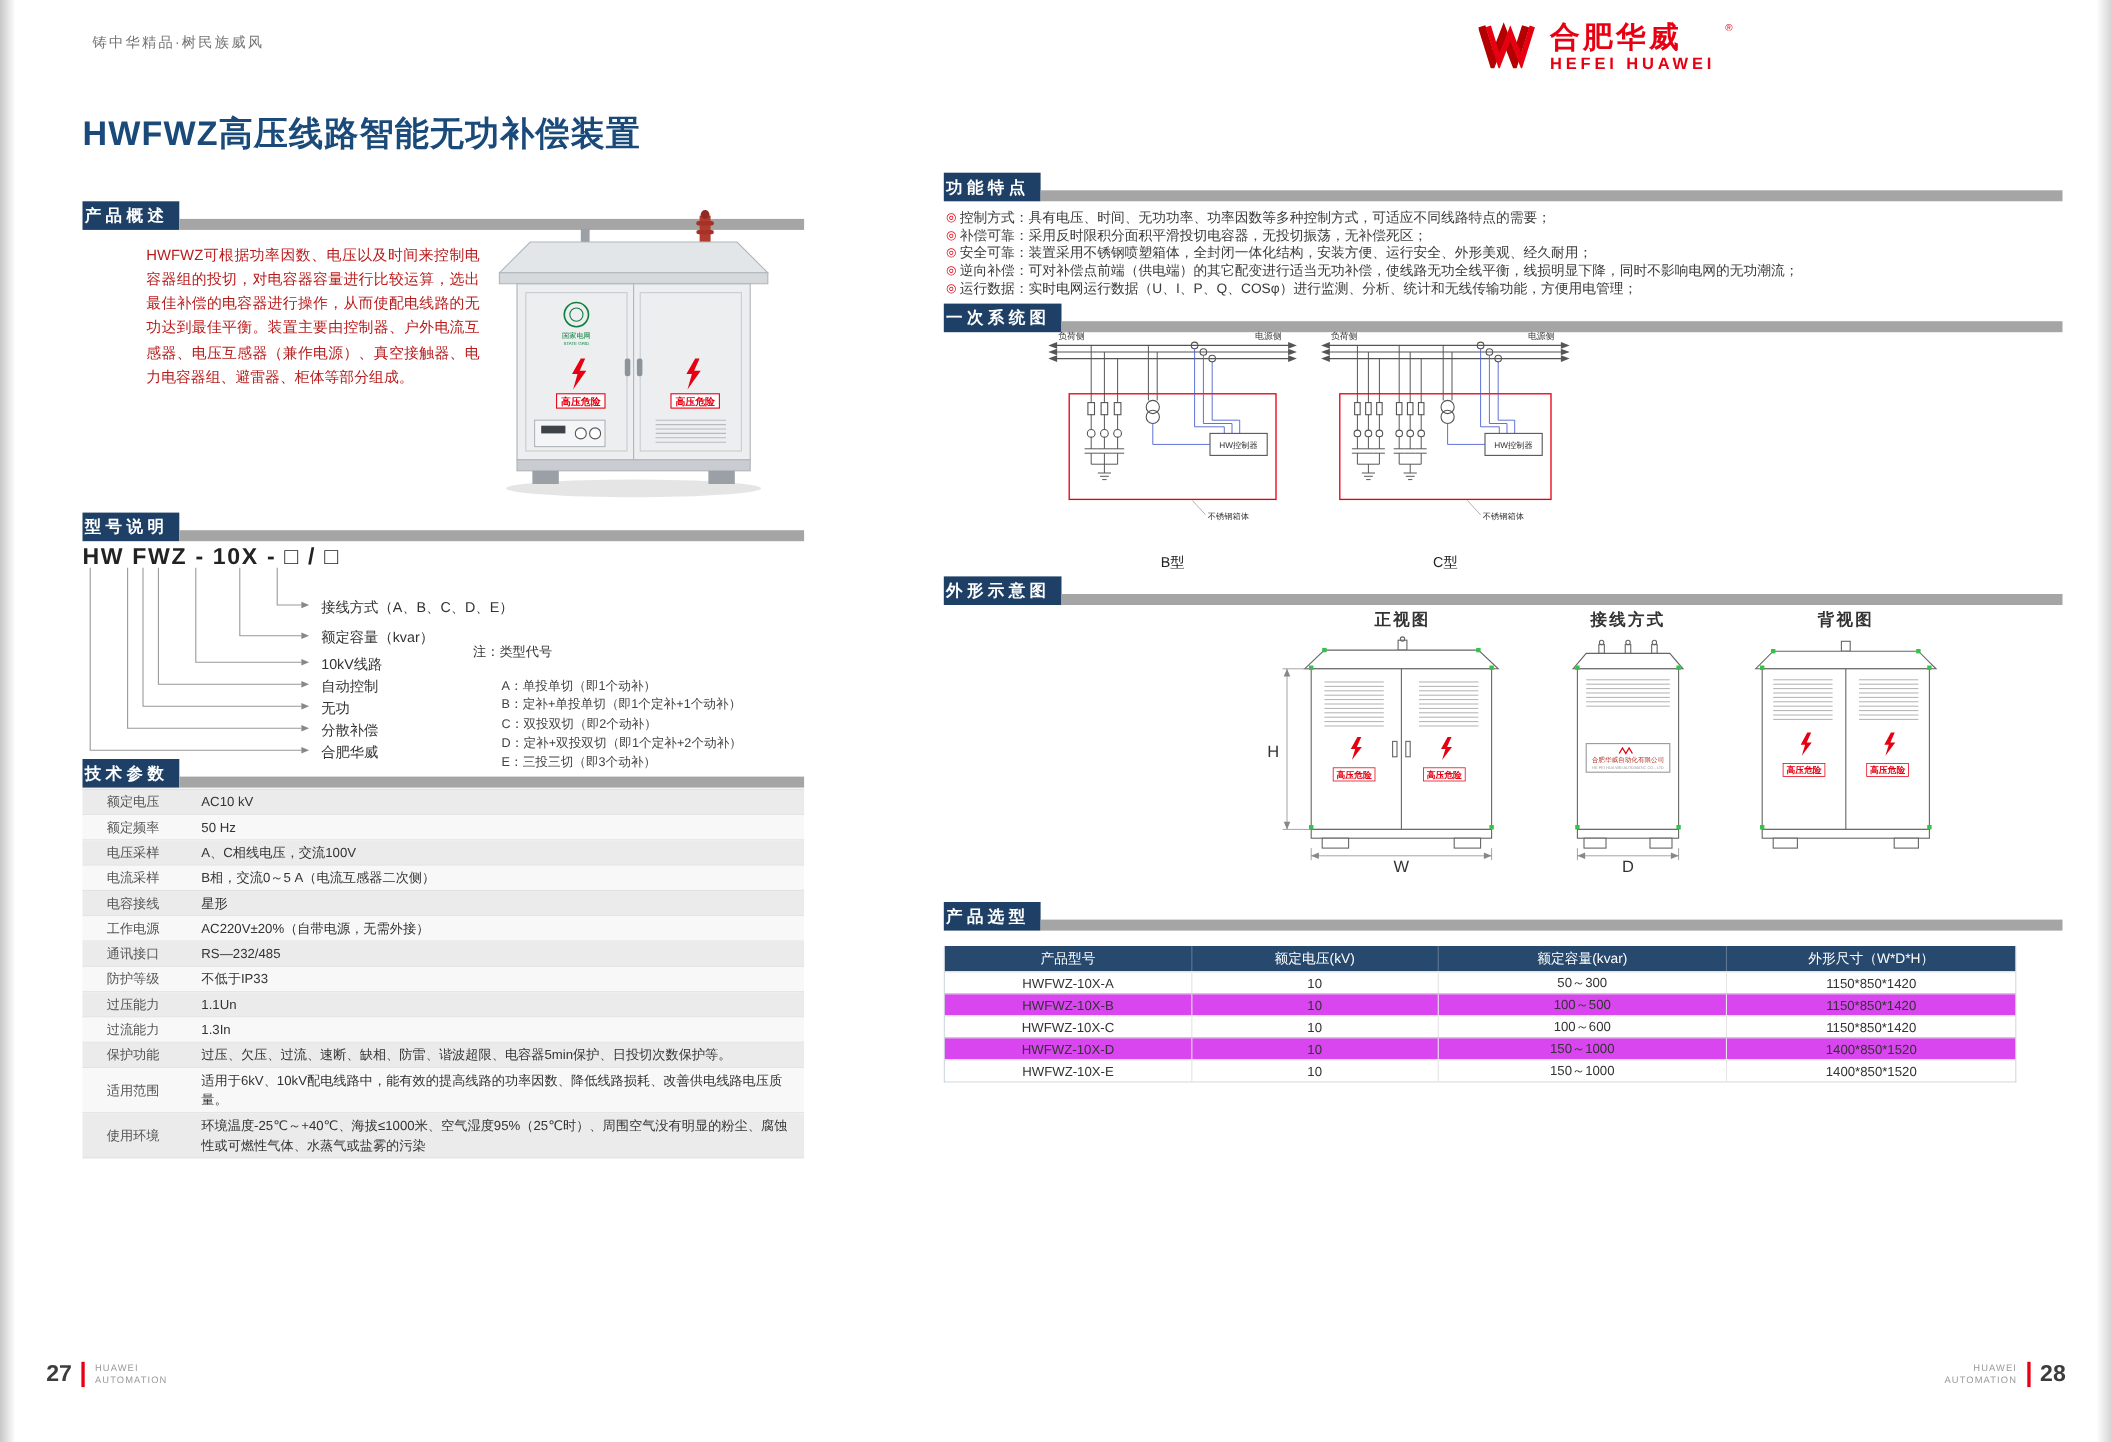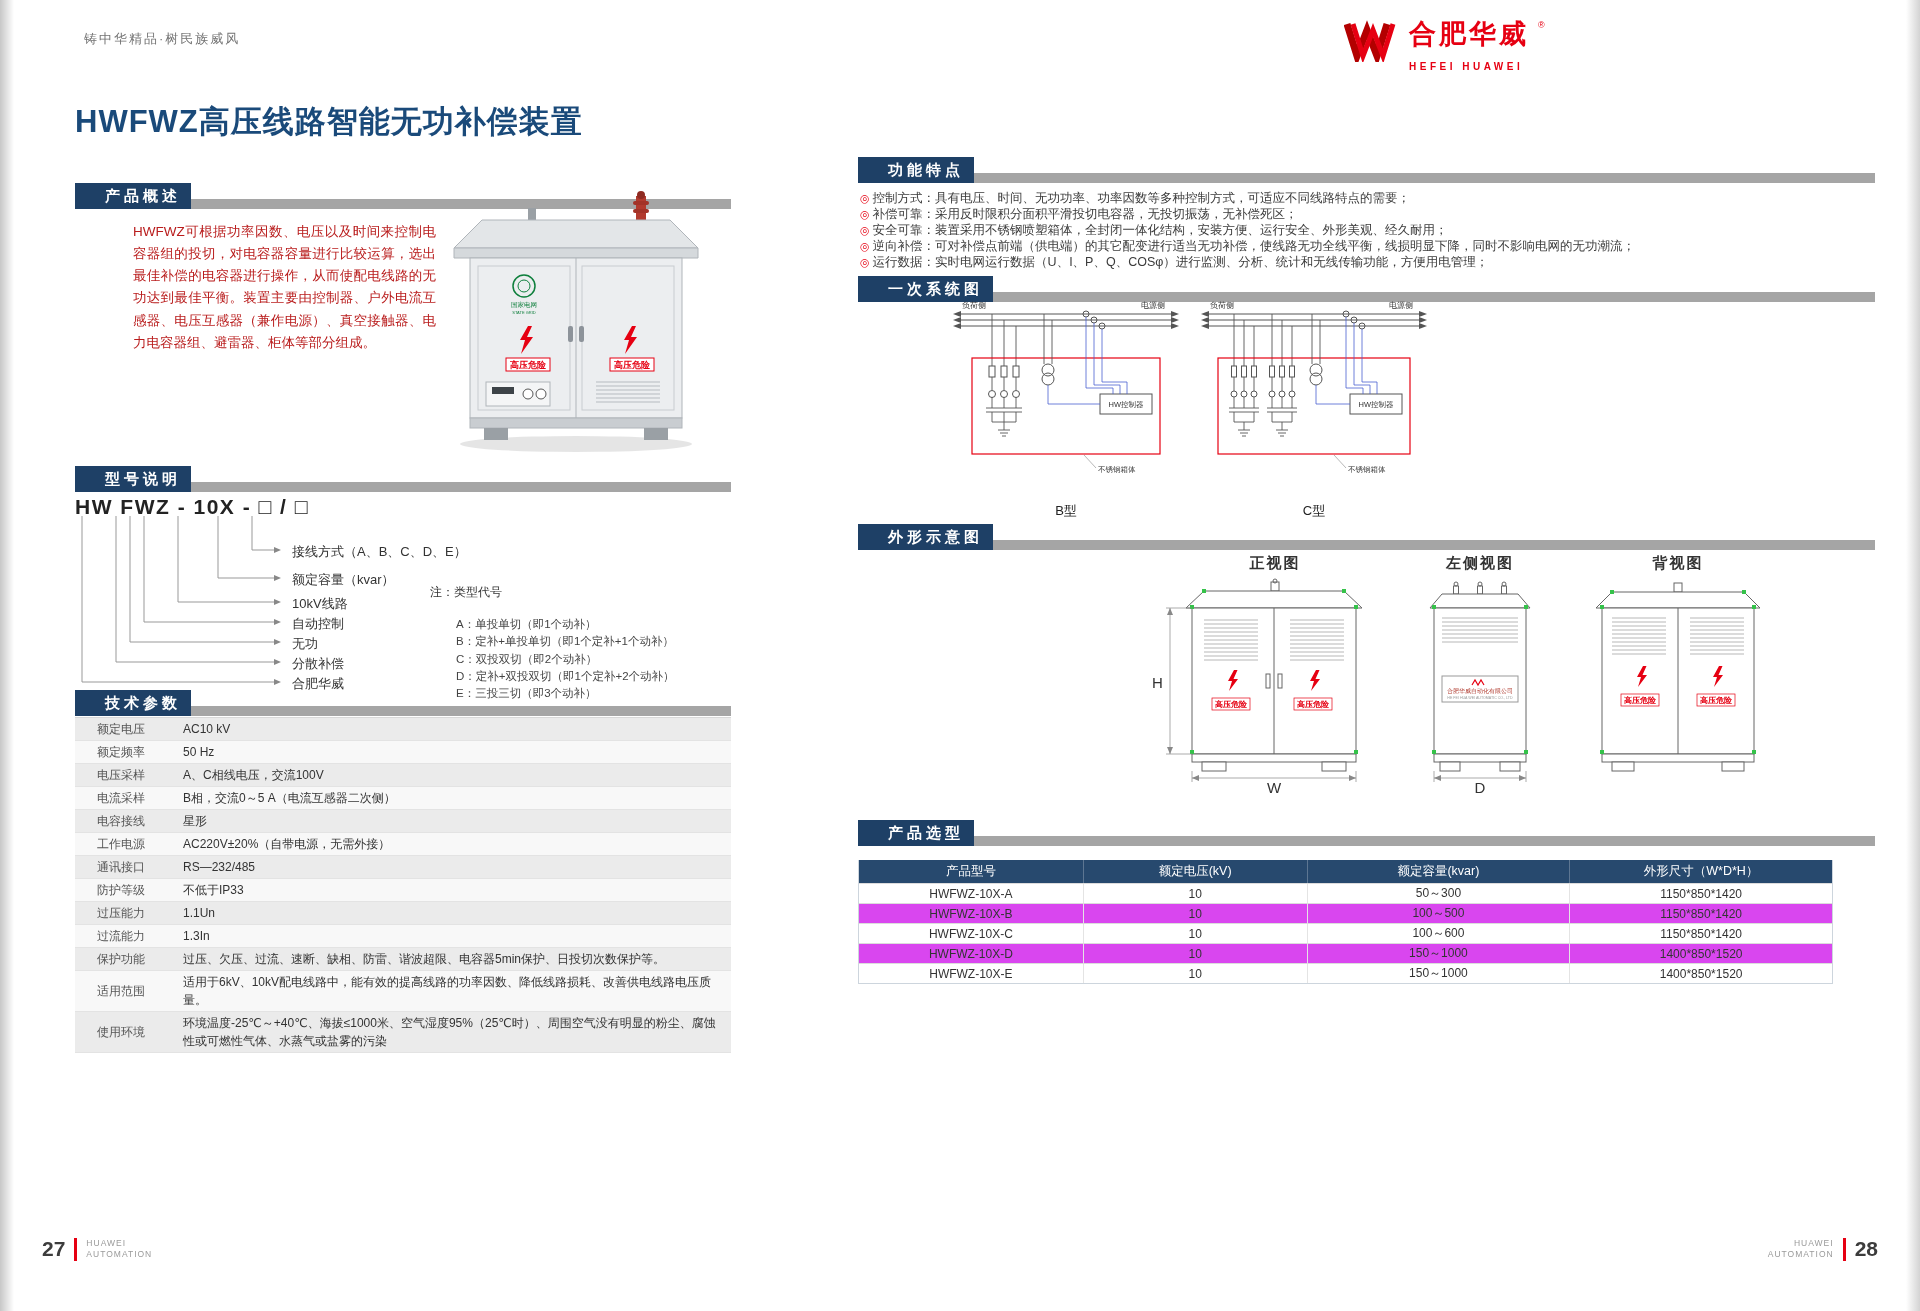--- a/index.html
+++ b/index.html
@@ -4,25 +4,25 @@
 <style>
   *{margin:0;padding:0;box-sizing:border-box}
   html,body{width:1920px;height:1311px}
   body{position:relative;background:#ffffff;font-family:"Liberation Sans","DejaVu Sans",sans-serif;overflow:hidden}
   .abs{position:absolute}
   .edge-l{position:absolute;left:0;top:0;bottom:0;width:14px;background:linear-gradient(90deg,#c7c7c7,rgba(255,255,255,0))}
   .edge-r{position:absolute;right:0;top:0;bottom:0;width:14px;background:linear-gradient(270deg,#d3d3d3,rgba(255,255,255,0))}
   .slogan{left:84px;top:30px;font-size:13px;color:#737373;letter-spacing:2px}
   .logo{left:1344px;top:20px;display:flex;align-items:flex-start;gap:9px}
   .logo-text .cn{font-family:"Liberation Serif","DejaVu Serif",serif;font-size:27px;font-weight:bold;color:#e60012;letter-spacing:3px;line-height:1.05}
-  .logo-text .en{font-size:10px;color:#e60012;letter-spacing:3.5px;font-weight:bold;margin-top:13px}
+  .logo-text .en{font-size:15px;color:#e60012;letter-spacing:3.5px;font-weight:bold;margin-top:2px}
   .reg{font-size:9px;color:#e60012}
   .page-title{left:75px;top:101px;font-size:31px;font-weight:bold;color:#1a4a7a;letter-spacing:1px}
   .sec-head{position:absolute;display:flex;height:26px}
-  .shbox{background:#1e4066;color:#fff;font-size:15px;font-weight:bold;letter-spacing:4px;padding:0 10px 0 30px;display:flex;align-items:center;white-space:nowrap}
+  .shbox{background:#1e4066;color:#fff;font-size:15px;font-weight:bold;letter-spacing:4px;padding:0 10px 0 2px;display:flex;align-items:center;white-space:nowrap}
   .shtail{flex:1;align-self:flex-end;height:10px;background:#a5a5a5}
   .overview-text{left:133px;top:221px;width:303px;font-size:13.5px;line-height:1.64;color:#b91c1c;text-align:justify}
   .mcode{left:75px;top:495px;font-size:21px;font-weight:bold;color:#222;letter-spacing:1.5px}
   .mbranch{position:absolute;left:292px;font-size:13px;color:#333;white-space:nowrap}
   .model-note{left:430px;top:584px;font-size:12px;color:#333}
   .mnote-title{margin-bottom:15px}
   .mnote-item{font-size:11.5px;color:#444;line-height:1.5;padding-left:26px;white-space:nowrap}
   .tech-table{left:75px;top:717px;width:656px;border-top:1px solid #d8d8d8}
   .trow{display:flex;border-bottom:1px solid #e3e3e3;align-items:center;min-height:20px}
   .trow:nth-child(odd){background:#ebebeb}
@@ -458,21 +458,21 @@
 
 <div class="type-label" style="left:948px;top:502px;width:236px">B型</div>
 <div class="type-label" style="left:1196px;top:502px;width:236px">C型</div>
 
 <div class="sec-head" style="left:858px;top:524px;width:1017px">
   <div class="shbox">外形示意图</div>
   <div class="shtail"></div>
 </div>
 
 <div class="view-title" style="left:1180px;top:554px;width:190px">正视图</div>
-<div class="view-title" style="left:1400px;top:554px;width:160px">左侧视图</div>
+<div class="view-title" style="left:1400px;top:554px;width:160px">接线方式</div>
 <div class="view-title" style="left:1588px;top:554px;width:180px">背视图</div>
 
 <svg class="abs" style="left:1150px;top:578px" width="220" height="216" viewBox="0 0 220 216">
   <rect x="121" y="4" width="8" height="9" fill="#fff" stroke="#666"></rect>
   <circle cx="125" cy="3" r="2" fill="none" stroke="#666"></circle>
   <polygon points="36,30 54,13 194,13 212,30" fill="#fff" stroke="#666"></polygon>
   <rect x="42" y="30" width="164" height="146" fill="#fff" stroke="#666"></rect>
   <line x1="124" y1="30" x2="124" y2="176" stroke="#666"></line>
   <g stroke="#999" stroke-width="0.7">
     <line x1="54" y1="42" x2="108" y2="42"></line>

